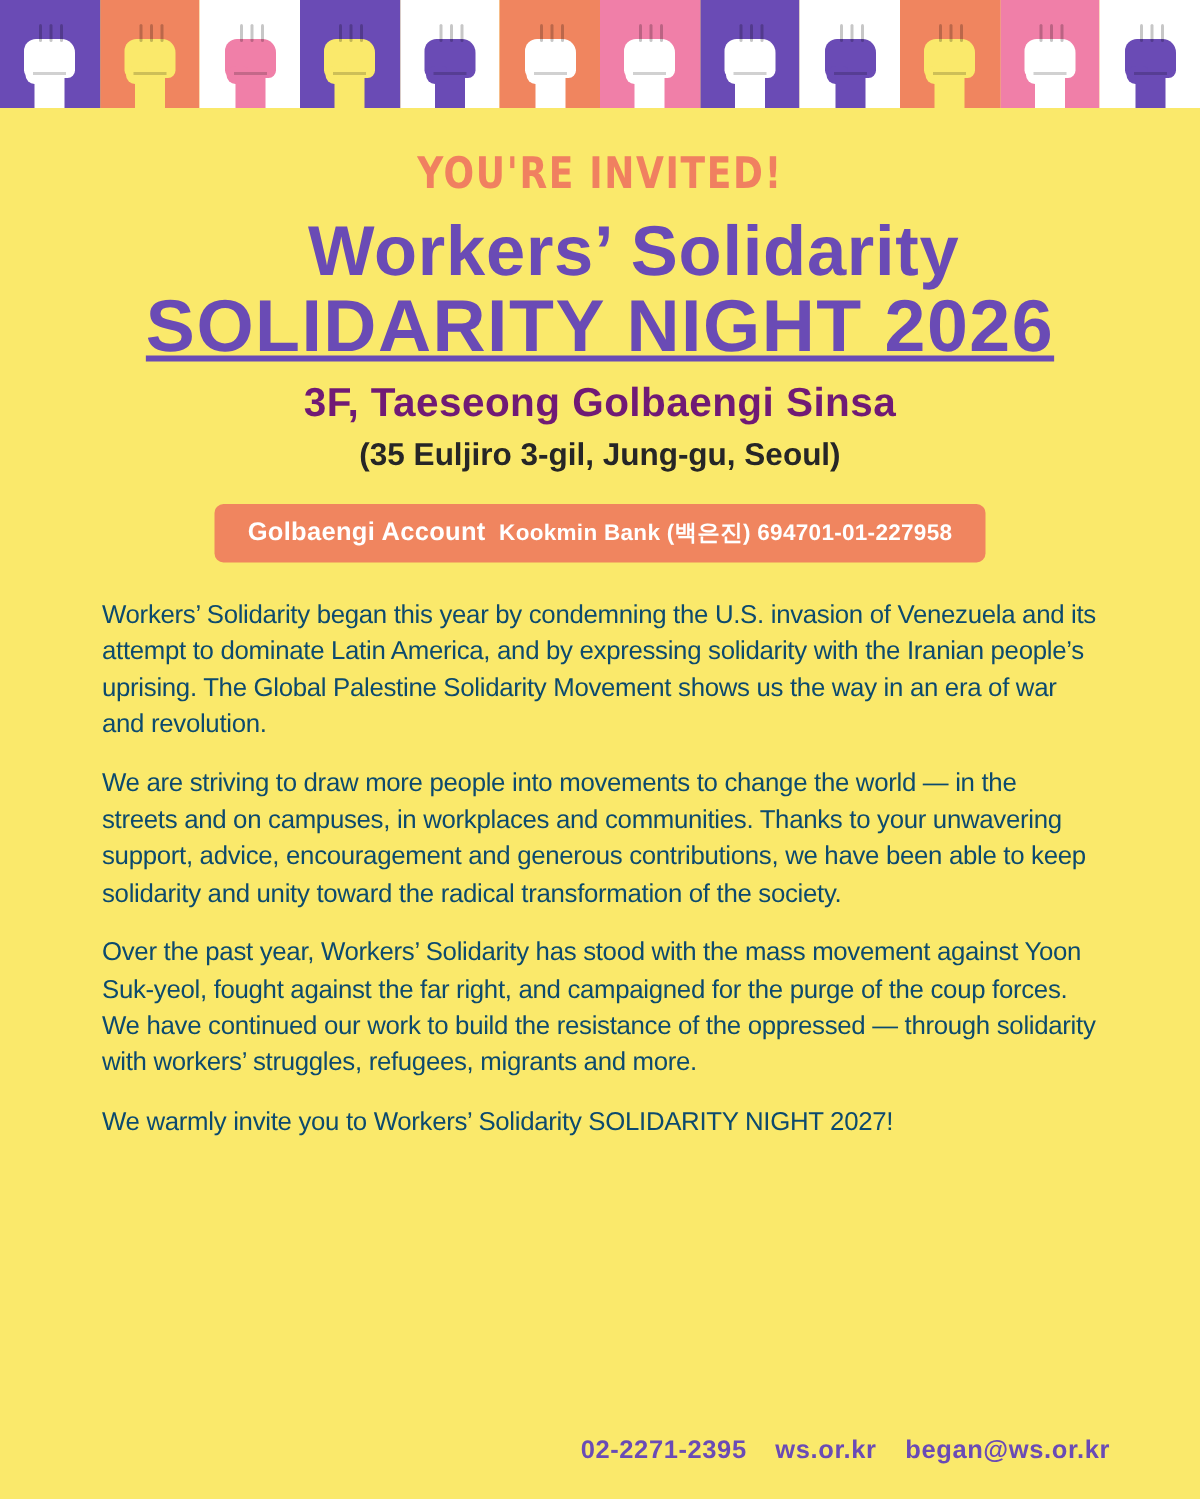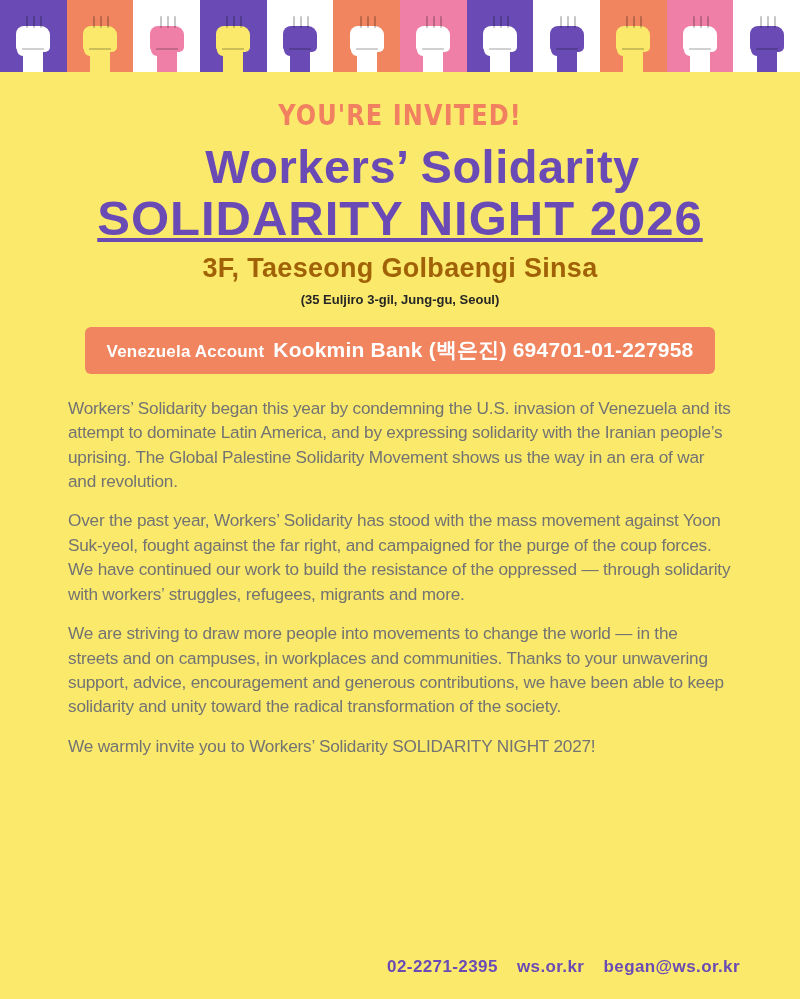--- a/index.html
+++ b/index.html
@@ -122,30 +122,30 @@
   .when {
     text-align: center;
     color: #262626;
     font-size: 28px;
     font-weight: bold;
     margin-top: 26px;
     letter-spacing: 0.3px;
   }
   .where {
     text-align: center;
-    color: #a16207;
+    color: #701a75;
     font-size: 27px;
     font-weight: bold;
     margin-top: 8px;
     letter-spacing: 0.3px;
   }
   .address {
     text-align: center;
     color: #262626;
-    font-size: 13px;
+    font-size: 21px;
     font-weight: bold;
     margin-top: 8px;
   }
 
   .account-wrap {
     display: flex;
     justify-content: center;
     margin-top: 20px;
   }
   .account-box {
@@ -156,28 +156,28 @@
     display: flex;
     align-items: baseline;
     gap: 9px;
     font-weight: bold;
   }
   .account-label {
     font-size: 17px;
     letter-spacing: 0.2px;
   }
   .account-value {
-    font-size: 21px;
+    font-size: 15px;
     letter-spacing: 0.2px;
     text-align: right;
   }
 
   .body-copy {
     margin: 22px 68px 0 68px;
-    color: #737373;
+    color: #0c4a6e;
   }
   .body-copy p {
     font-size: 17.2px;
     line-height: 1.42;
     margin: 0 0 15px 0;
     letter-spacing: -0.2px;
   }
 
   .footer {
     position: absolute;
@@ -333,29 +333,29 @@
 
   <div class="invited">YOU'RE INVITED!</div>
   <div class="title-1">Workers’ Solidarity</div>
   <div class="title-2">SOLIDARITY NIGHT 2026</div>
 
   <div class="where">3F, Taeseong Golbaengi Sinsa</div>
   <div class="address">(35 Euljiro 3-gil, Jung-gu, Seoul)</div>
 
   <div class="account-wrap">
     <div class="account-box">
-      <span class="account-label">Venezuela Account</span>
+      <span class="account-label">Golbaengi Account</span>
       <span class="account-value">Kookmin Bank (백은진) 694701-01-227958</span>
     </div>
   </div>
 
   <div class="body-copy" id="body-copy">
       <p>Workers’ Solidarity began this year by condemning the U.S. invasion of Venezuela and its attempt to dominate Latin America, and by expressing solidarity with the Iranian people’s uprising. The Global Palestine Solidarity Movement shows us the way in an era of war and revolution.</p>
+      <p>We are striving to draw more people into movements to change the world — in the streets and on campuses, in workplaces and communities. Thanks to your unwavering support, advice, encouragement and generous contributions, we have been able to keep solidarity and unity toward the radical transformation of the society.</p>
       <p>Over the past year, Workers’ Solidarity has stood with the mass movement against Yoon Suk-yeol, fought against the far right, and campaigned for the purge of the coup forces. We have continued our work to build the resistance of the oppressed — through solidarity with workers’ struggles, refugees, migrants and more.</p>
-      <p>We are striving to draw more people into movements to change the world — in the streets and on campuses, in workplaces and communities. Thanks to your unwavering support, advice, encouragement and generous contributions, we have been able to keep solidarity and unity toward the radical transformation of the society.</p>
       <p>We warmly invite you to Workers’ Solidarity SOLIDARITY NIGHT 2027!</p>
     </div>
 
   <div class="footer">
     <span>02-2271-2395</span>
     <span>ws.or.kr</span>
     <span>began@ws.or.kr</span>
   </div>
 
 </div>

